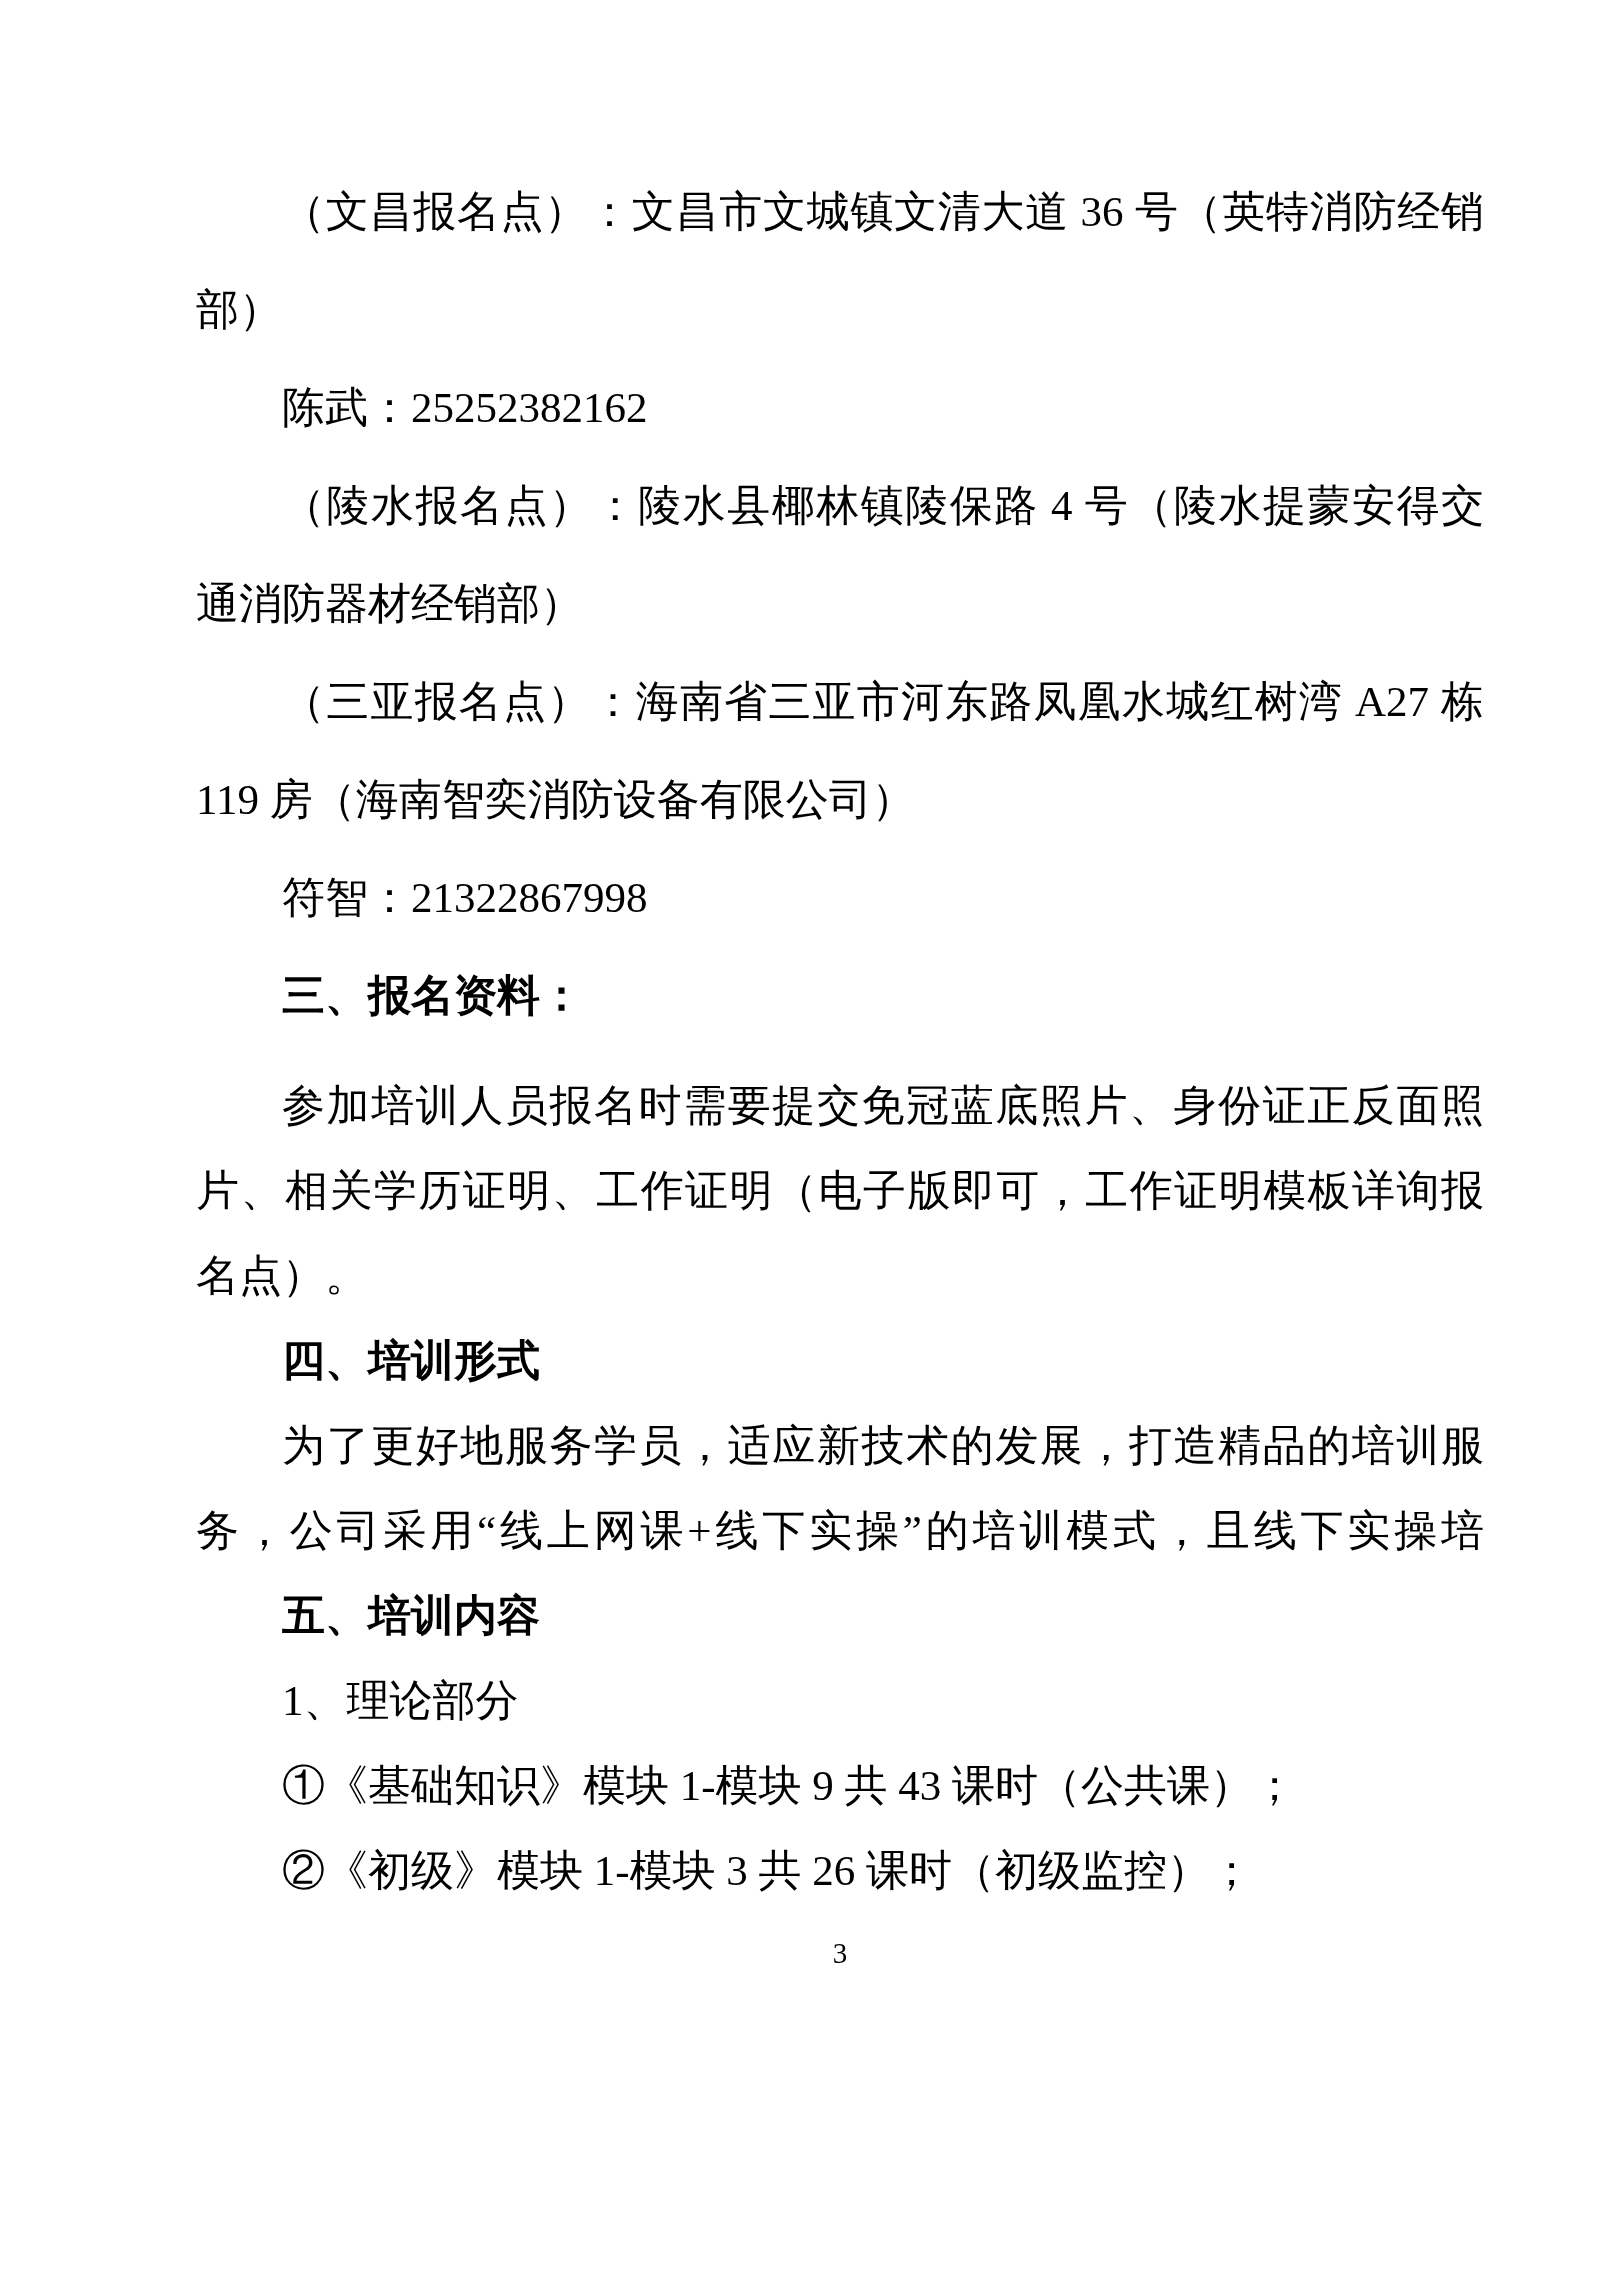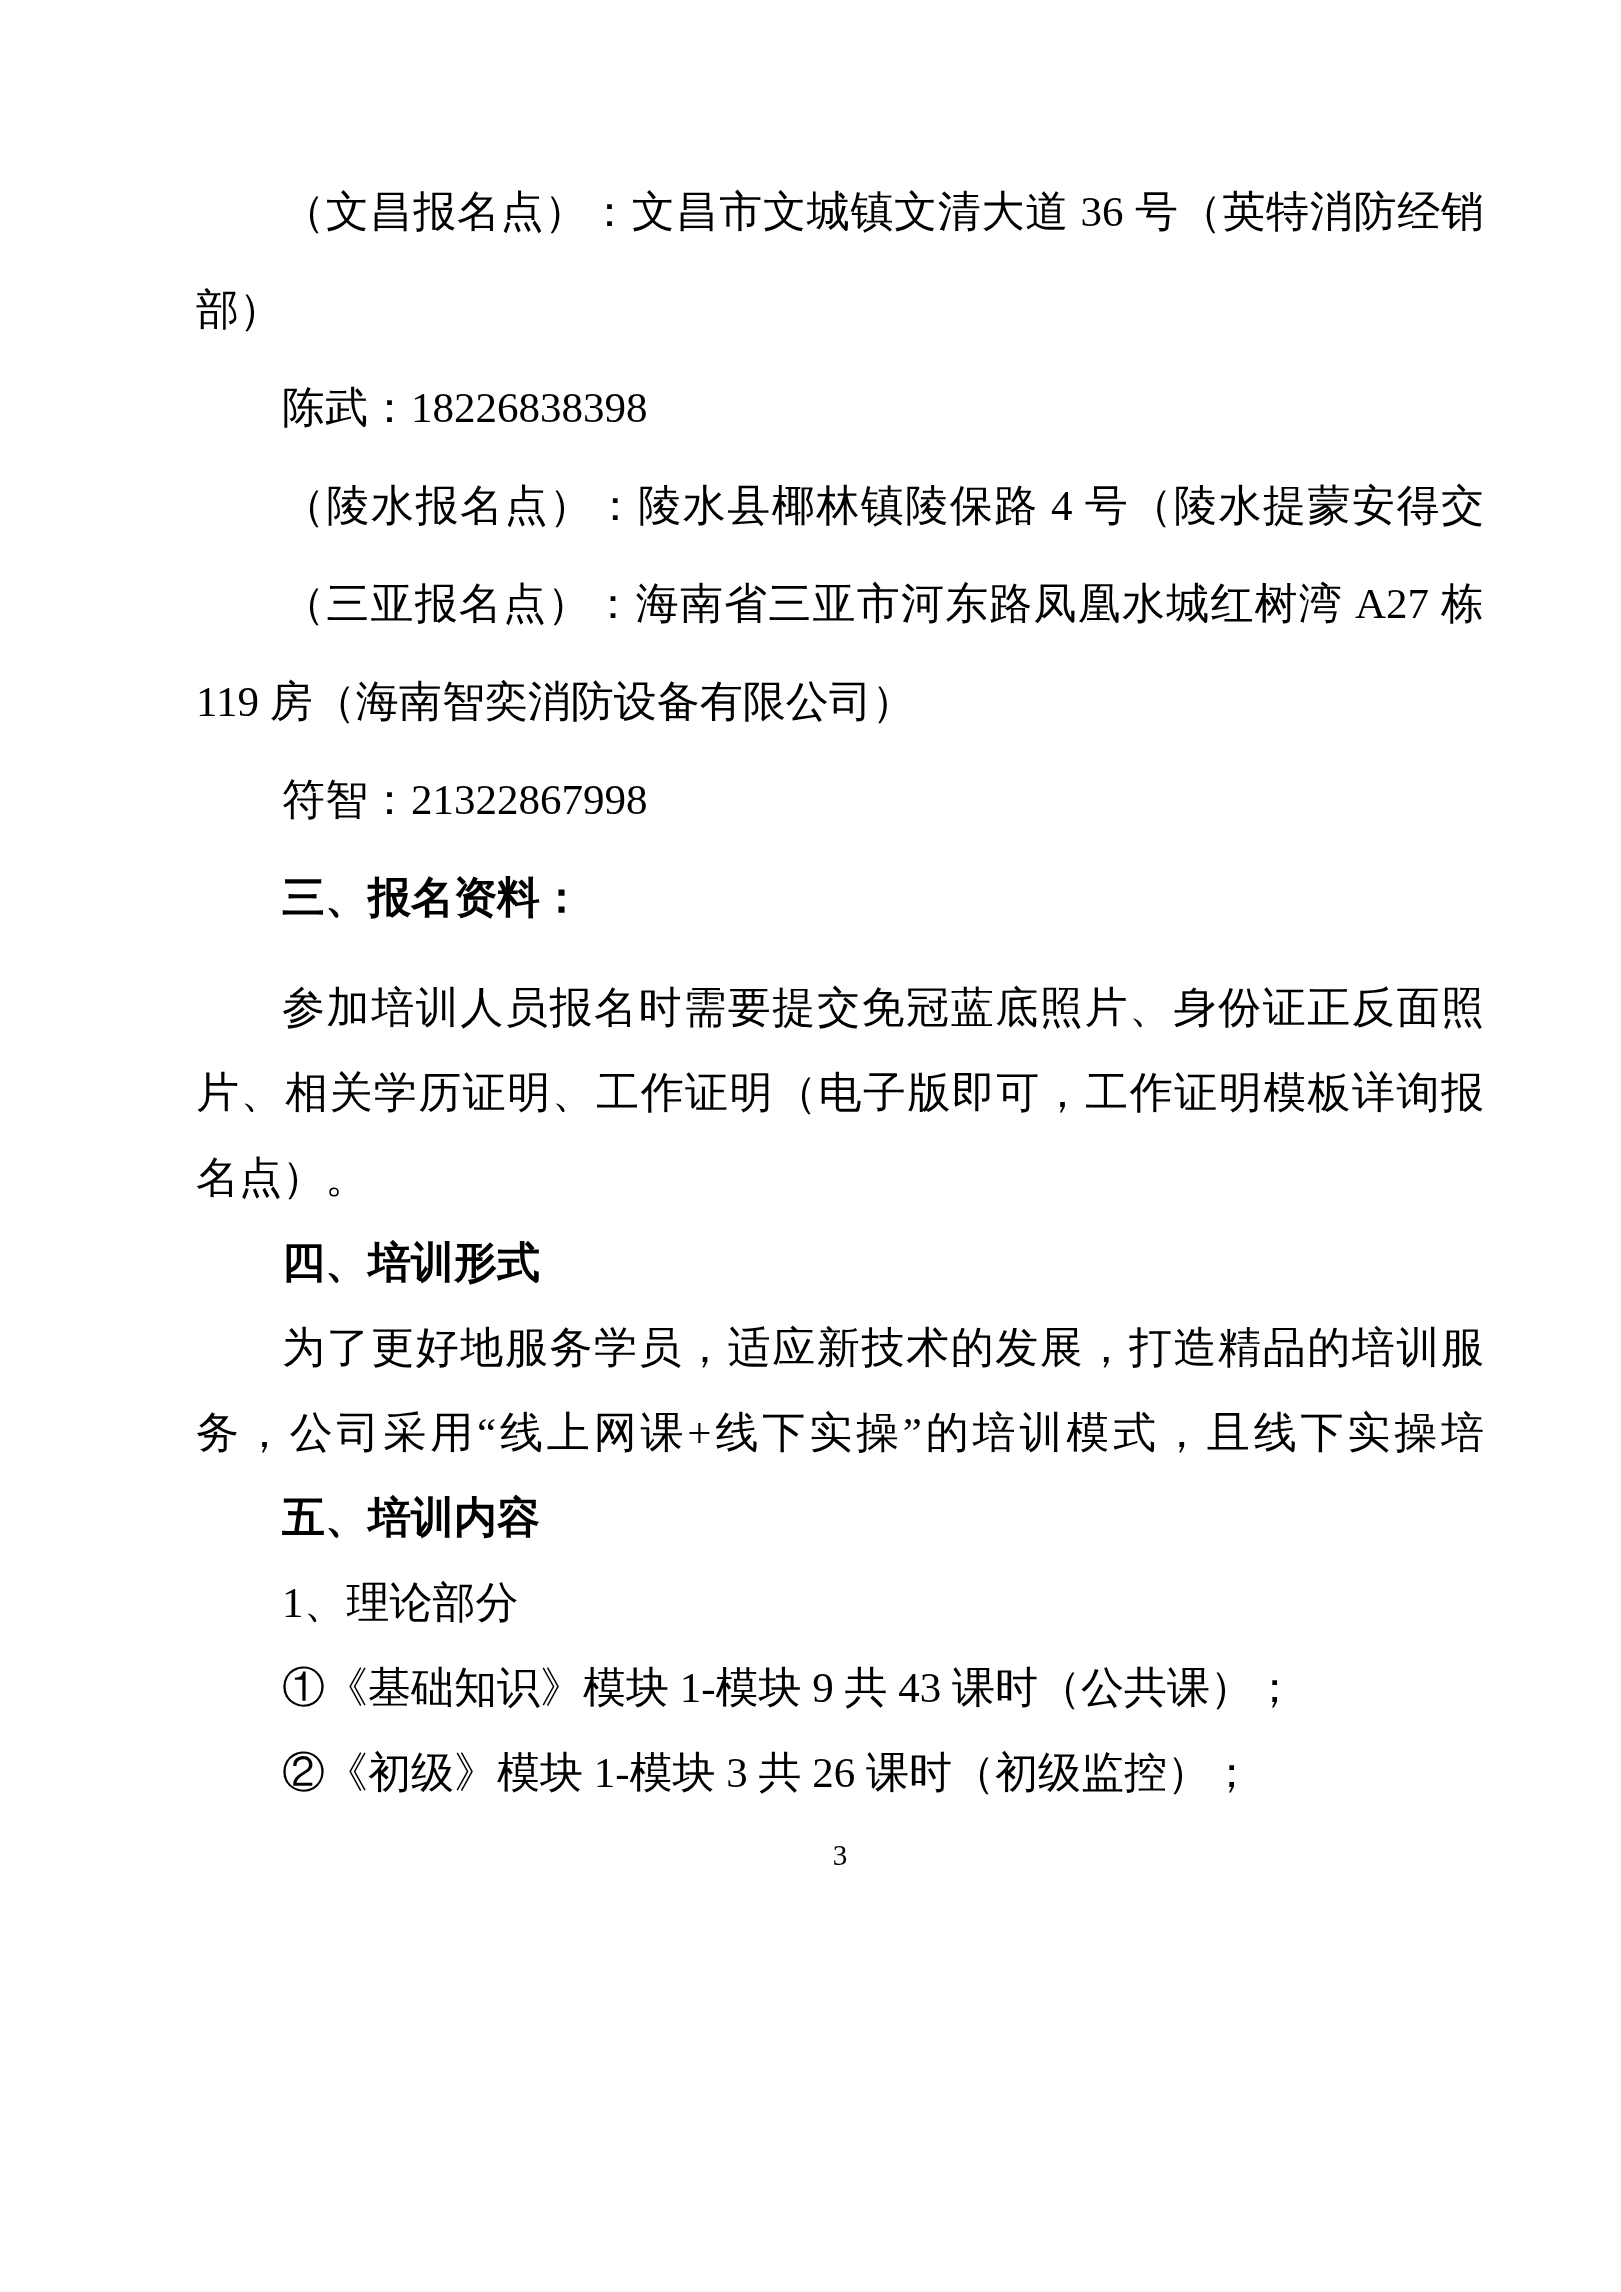--- a/index.html
+++ b/index.html
@@ -47,23 +47,24 @@
   }
 </style>
 </head>
 <body>
 
 <div class="doc">
 
   <div class="line indent fill">（文昌报名点）：文昌市文城镇文清大道 36 号（英特消防经销</div>
   <div class="line">部）</div>
 
-  <div class="line indent">陈武：18226838398</div>
+  <div class="line indent">陈武：25252382162</div>
 
   <div class="line indent fill">（陵水报名点）：陵水县椰林镇陵保路 4 号（陵水提蒙安得交</div>
+  <div class="line">通消防器材经销部）</div>
 
 
   <div class="line indent fill">（三亚报名点）：海南省三亚市河东路凤凰水城红树湾 A27 栋</div>
   <div class="line">119 房（海南智奕消防设备有限公司）</div>
 
   <div class="line indent">符智：21322867998</div>
 
   <div class="line indent bold">三、报名资料：</div>
 
   <div class="line lh-b indent fill zoneB-start">参加培训人员报名时需要提交免冠蓝底照片、身份证正反面照</div>

